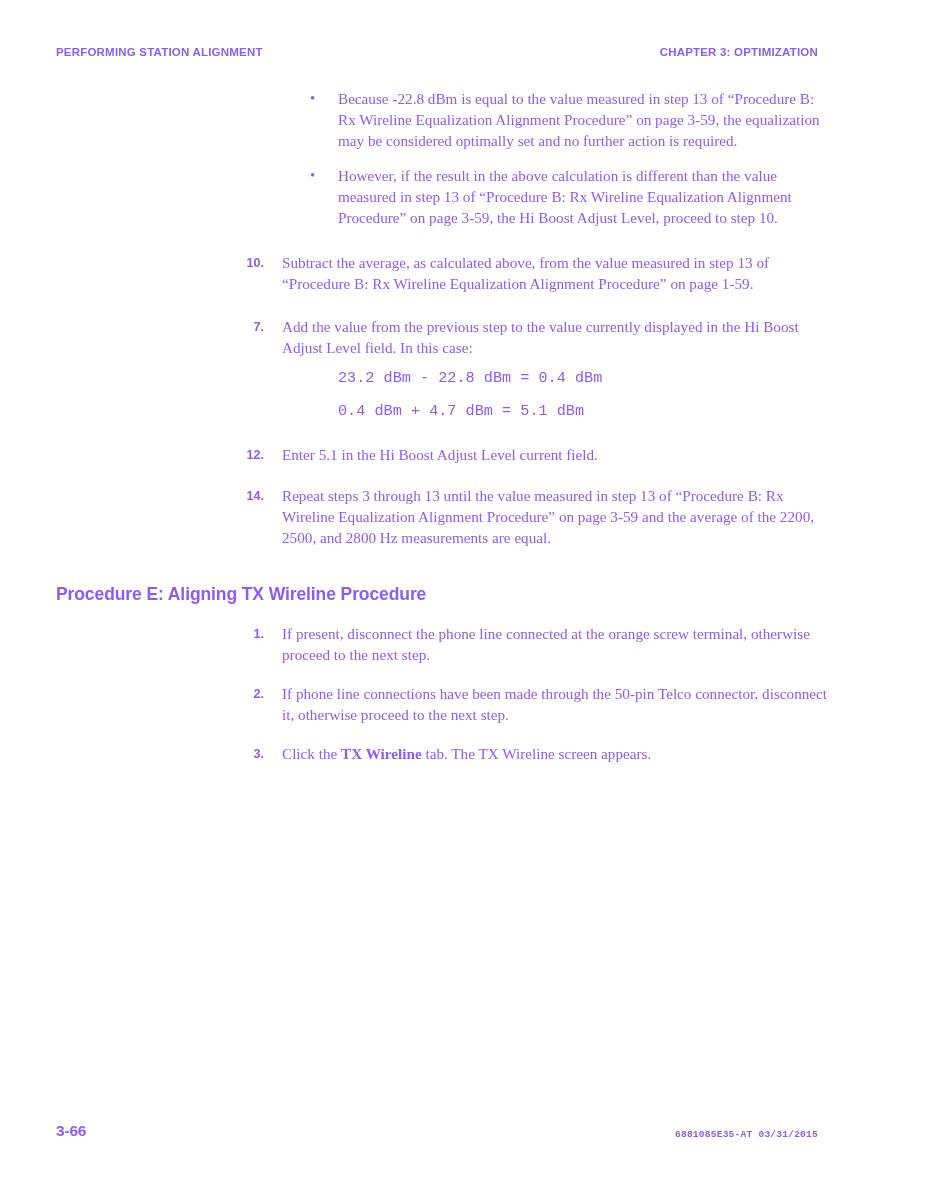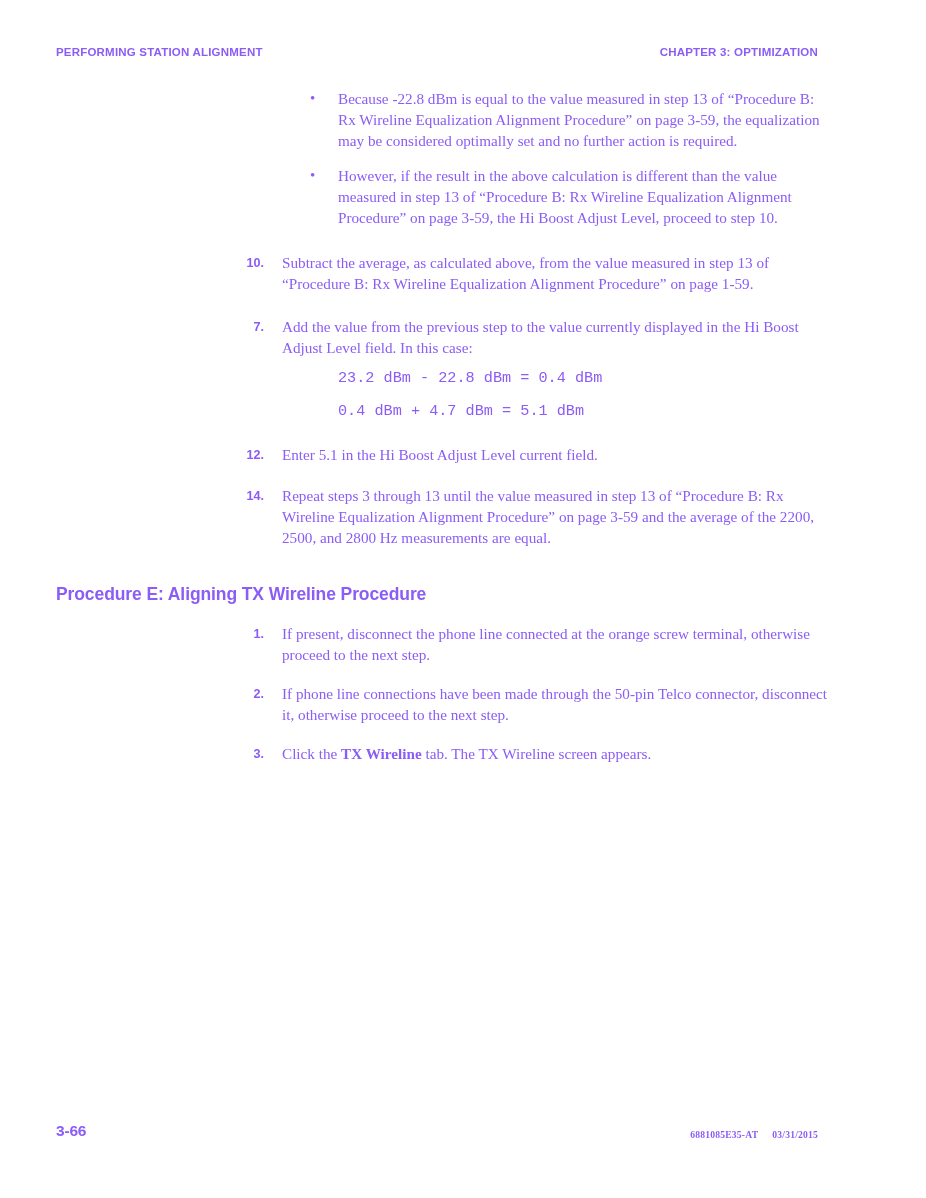--- a/index.html
+++ b/index.html
@@ -145,26 +145,26 @@
     justify-content: space-between;
     align-items: flex-end;
   }
   .folio {
     font-family: "Liberation Sans", sans-serif;
     font-size: 15.5px;
     font-weight: bold;
     letter-spacing: -0.2px;
   }
   .footer-right {
-    font-family: Liberation Serif, serif;
+    font-family: Liberation Mono, monospace;
     font-size: 9.6px;
     font-weight: bold;
     letter-spacing: 0.2px;
     display: flex;
-    gap: 14px;
+    gap: 6px;
     margin-left: 16px;
   }
 </style>
 </head>
 <body>
 
 <div class="page">
 
   <div class="running-head">
     <div class="rh-left sc">Performing Station Alignment</div>

